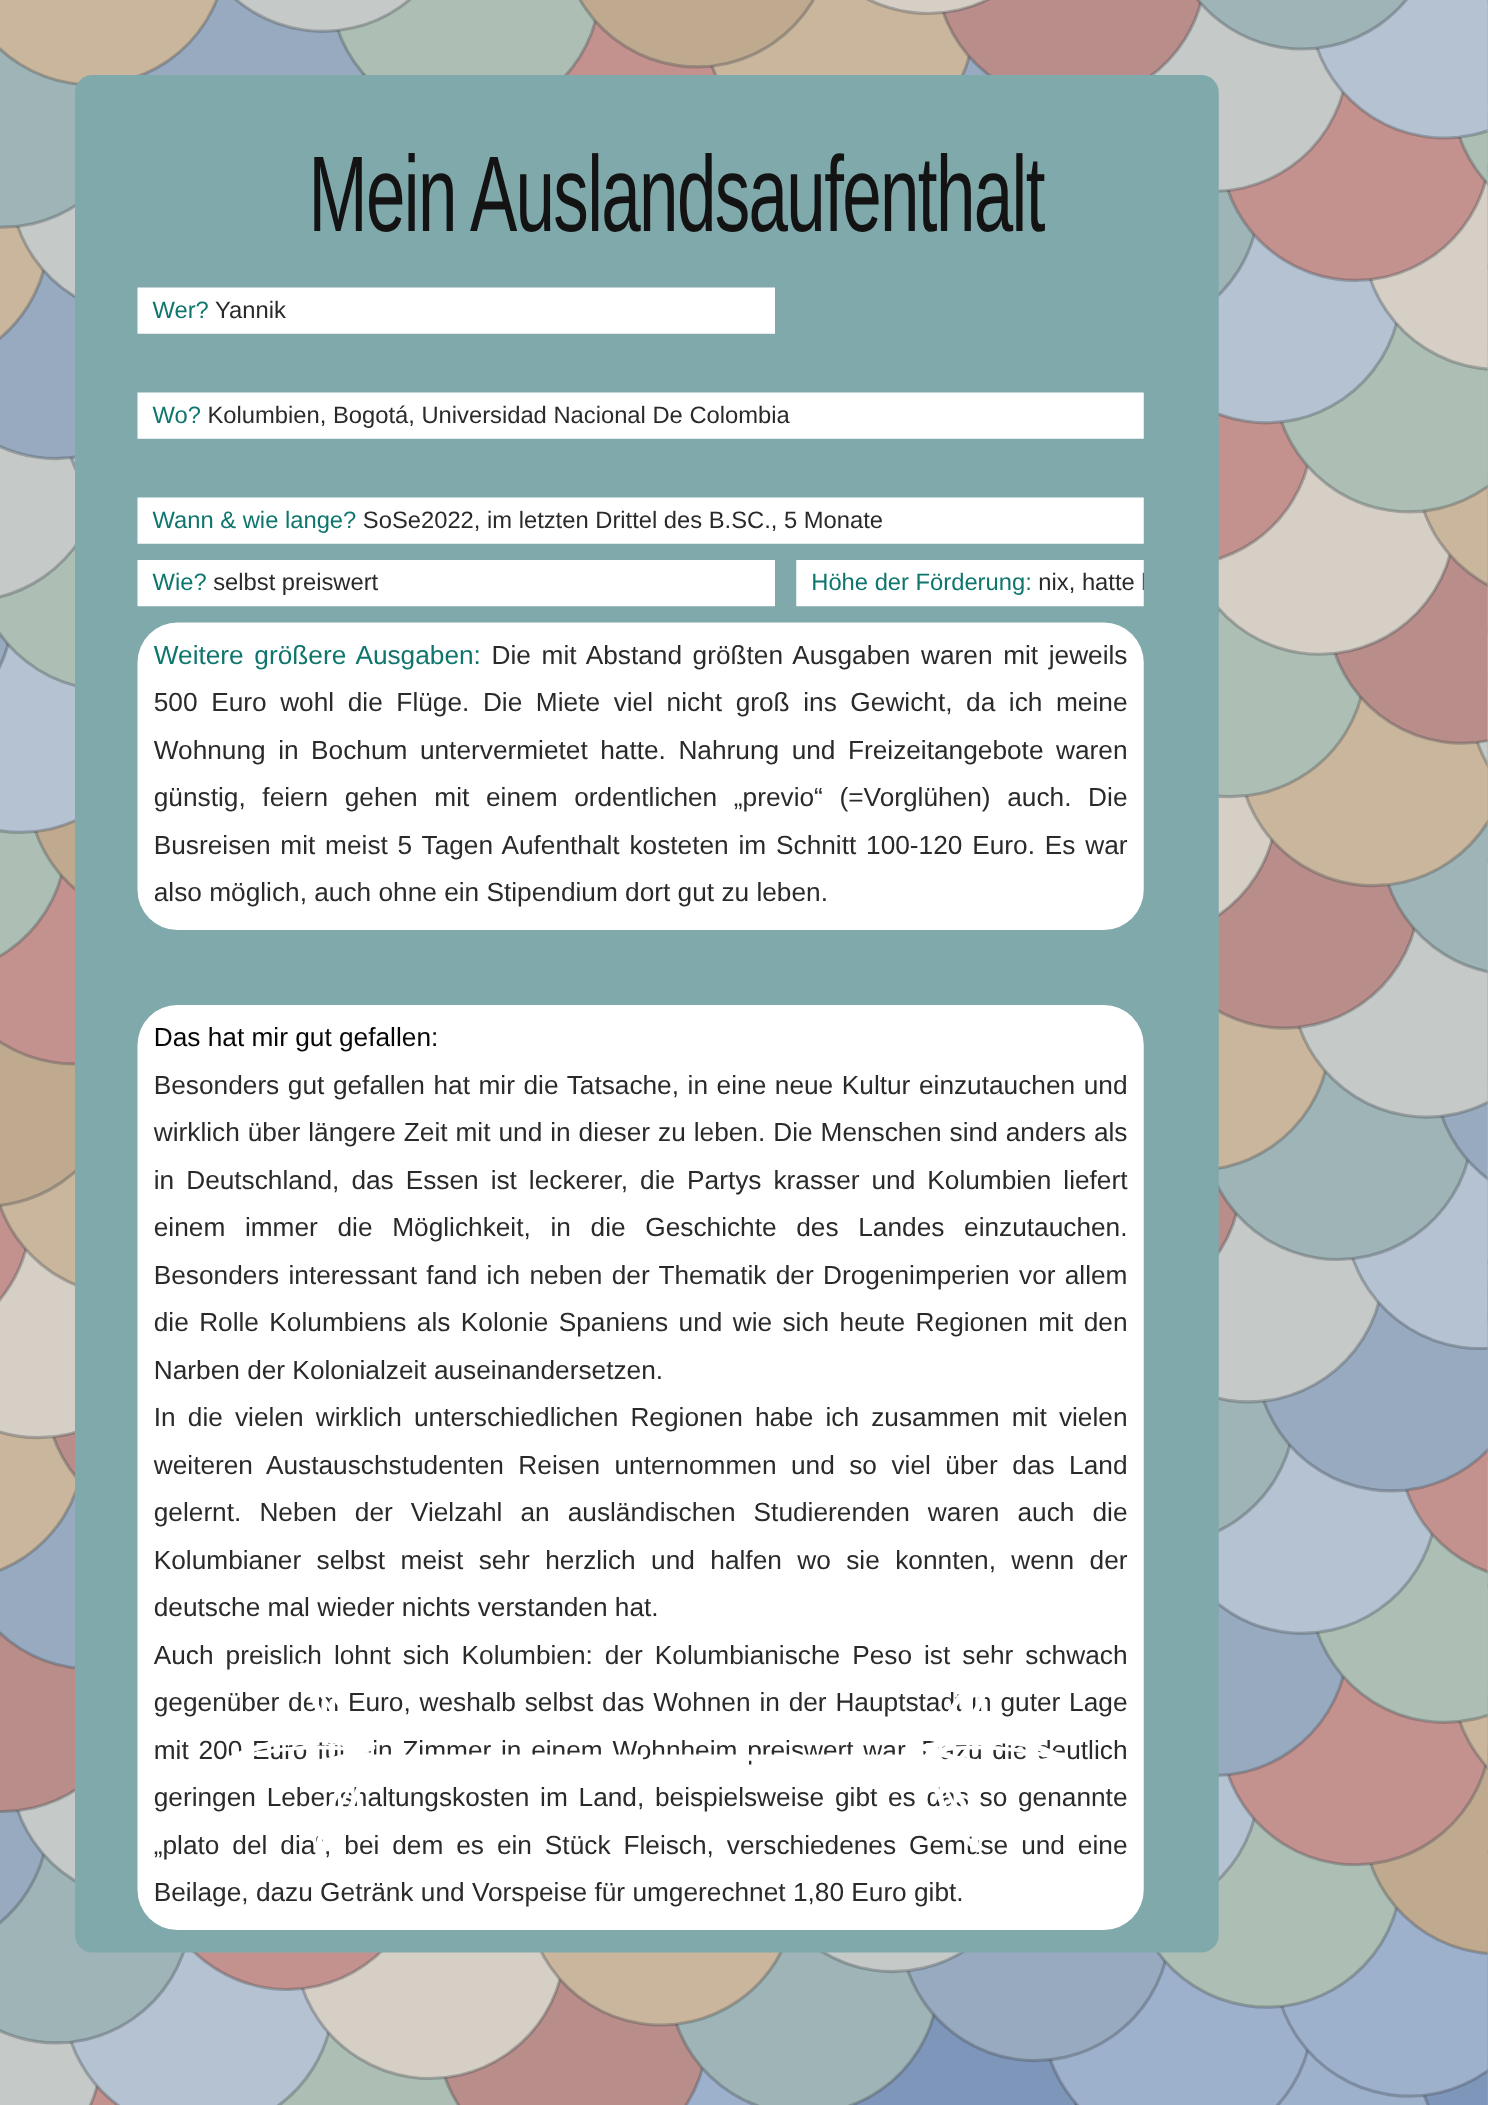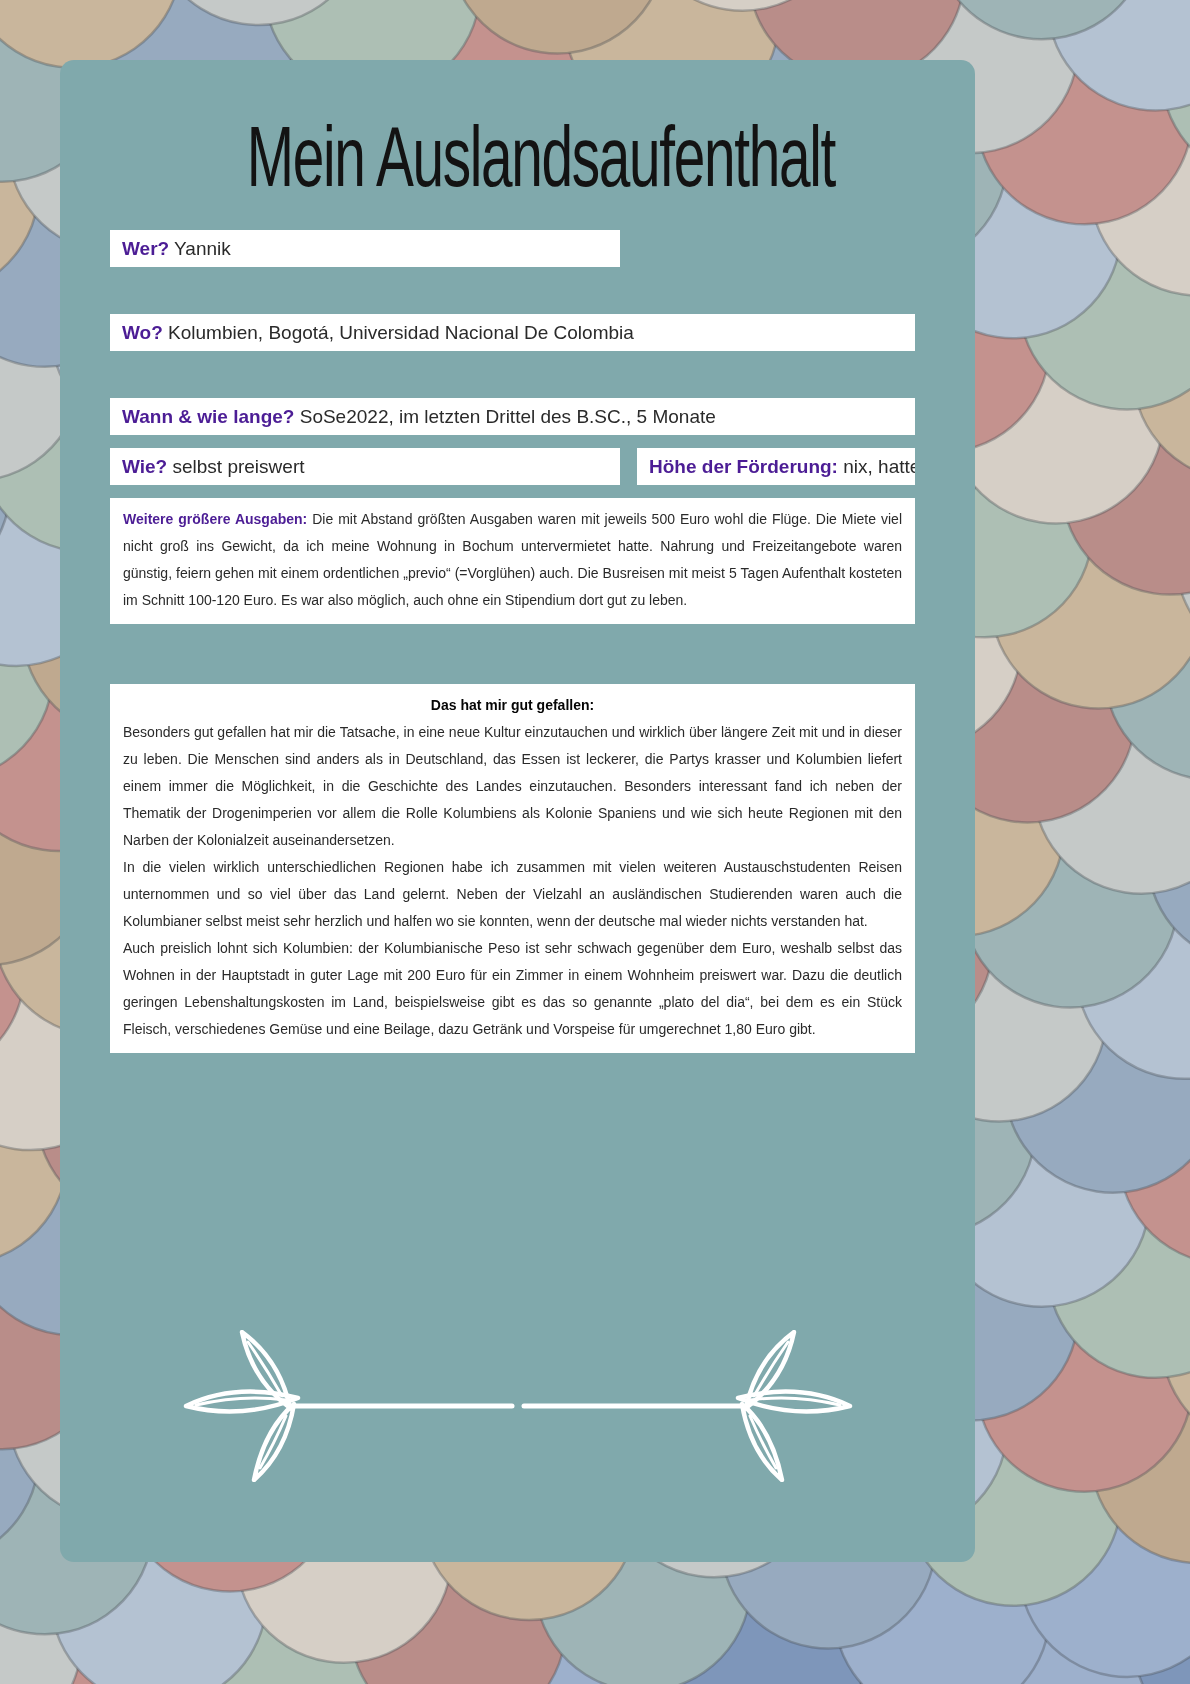--- a/index.html
+++ b/index.html
@@ -30,35 +30,36 @@
   }
   .fact-row{display:flex;gap:17px;margin-bottom:13px;}
   .fact{
     background:#ffffff;
     box-sizing:border-box;
     padding:7px 12px;
     font-size:19px;line-height:23px;
     color:#2a2a2a;
     white-space:nowrap;overflow:hidden;
   }
-  .lbl{font-weight:700;color:#4c1d95;}
+  .lbl{font-weight:400;color:#0f766e;}
   .w-left{width:510px;flex:none;}
   .w-right{flex:1;}
   .w-full{flex:1;margin-top:34px;}
   .para-box{
     background:#ffffff;
     box-sizing:border-box;
     padding:8px 13px 10px 13px;
-    font-size:14px;line-height:27px;
+    font-size:21px;line-height:38px;
     color:#2a2a2a;
     text-align:justify;
+    border-radius:32px;
   }
   .para-box p{margin:0;}
   .gap-top{margin-top:60px;}
-  .section-heading{font-weight:700;color:#050505;text-align:center;}
+  .section-heading{font-weight:400;color:#050505;text-align:left;}
   .flourish{
     position:absolute;
     left:50%;bottom:80px;
     transform:translateX(-50%);
     width:680px;height:152px;
   }
 </style>
 </head>
 <body>
 

